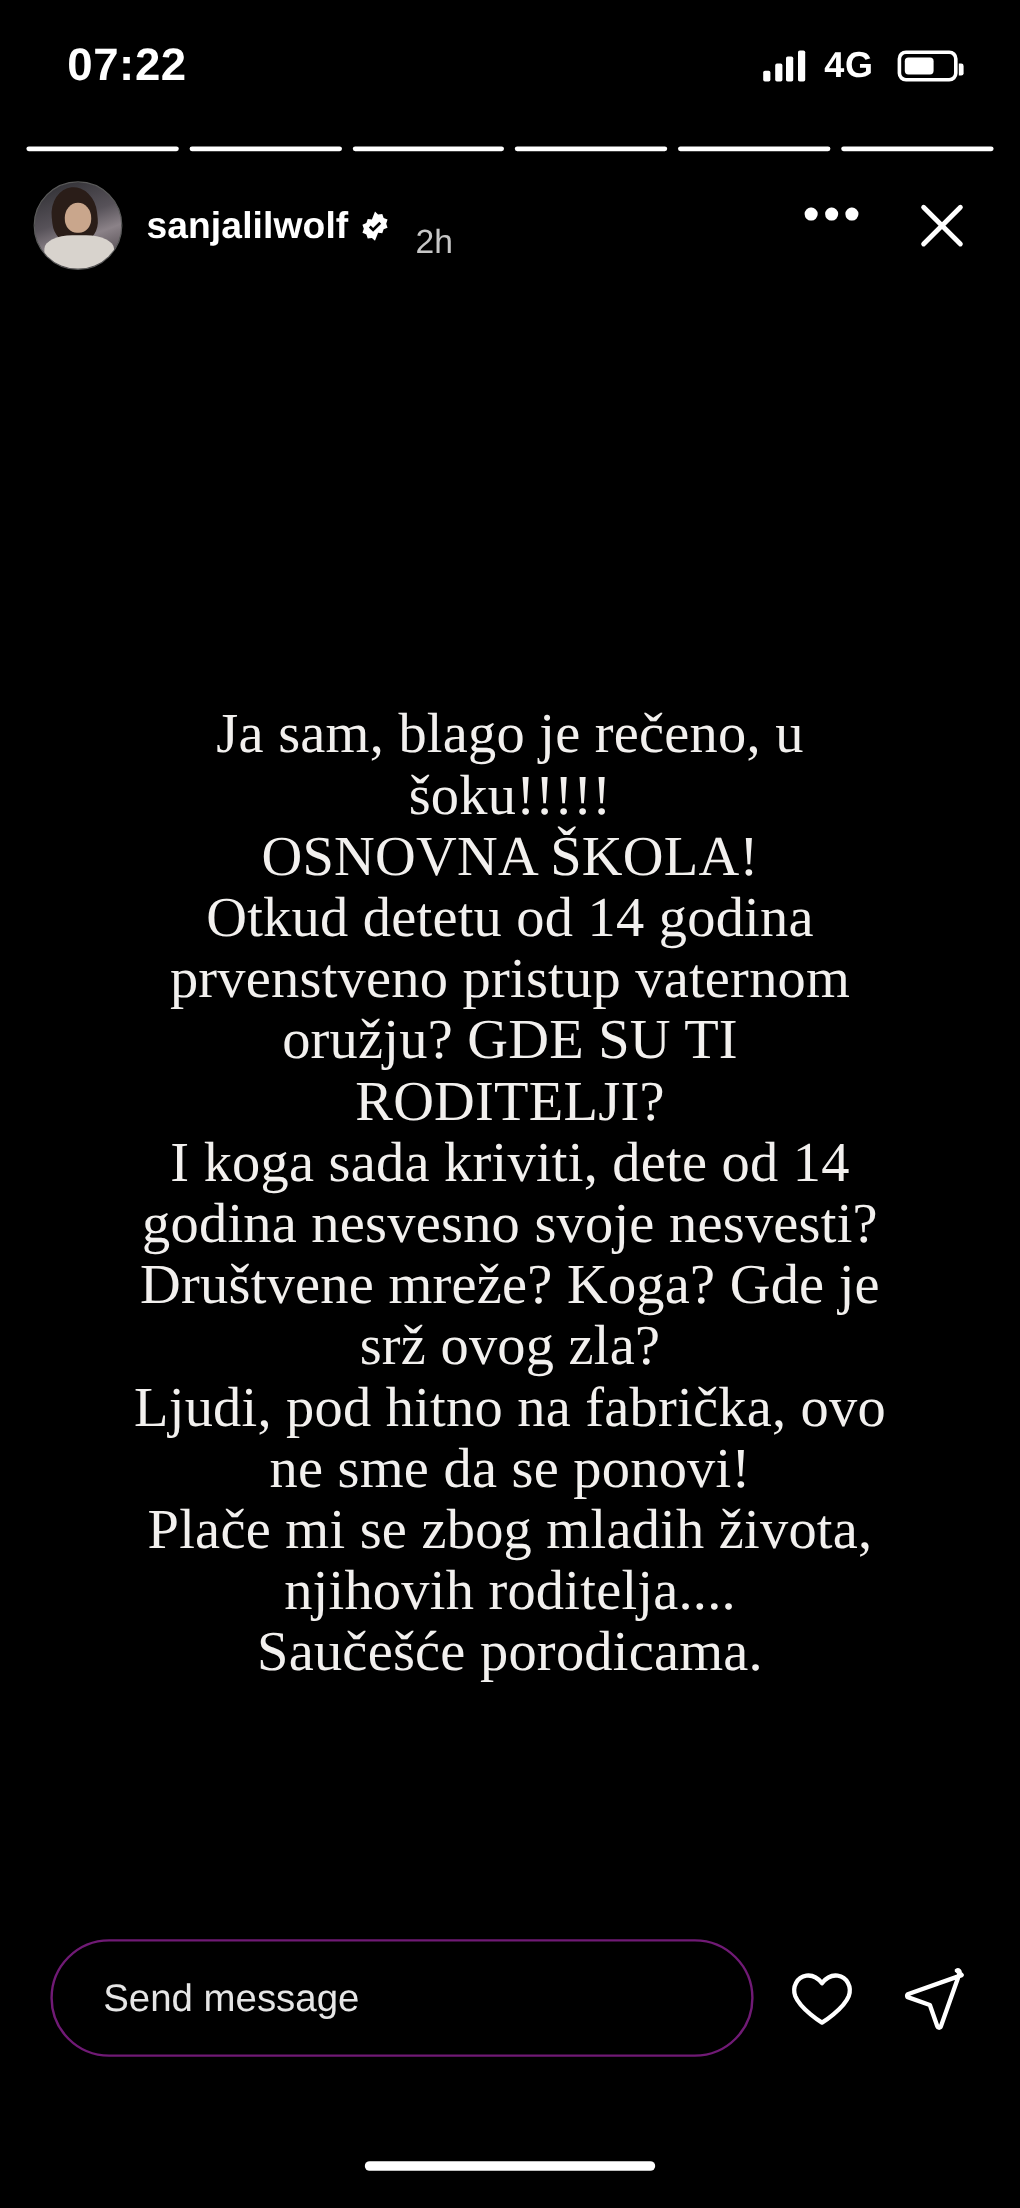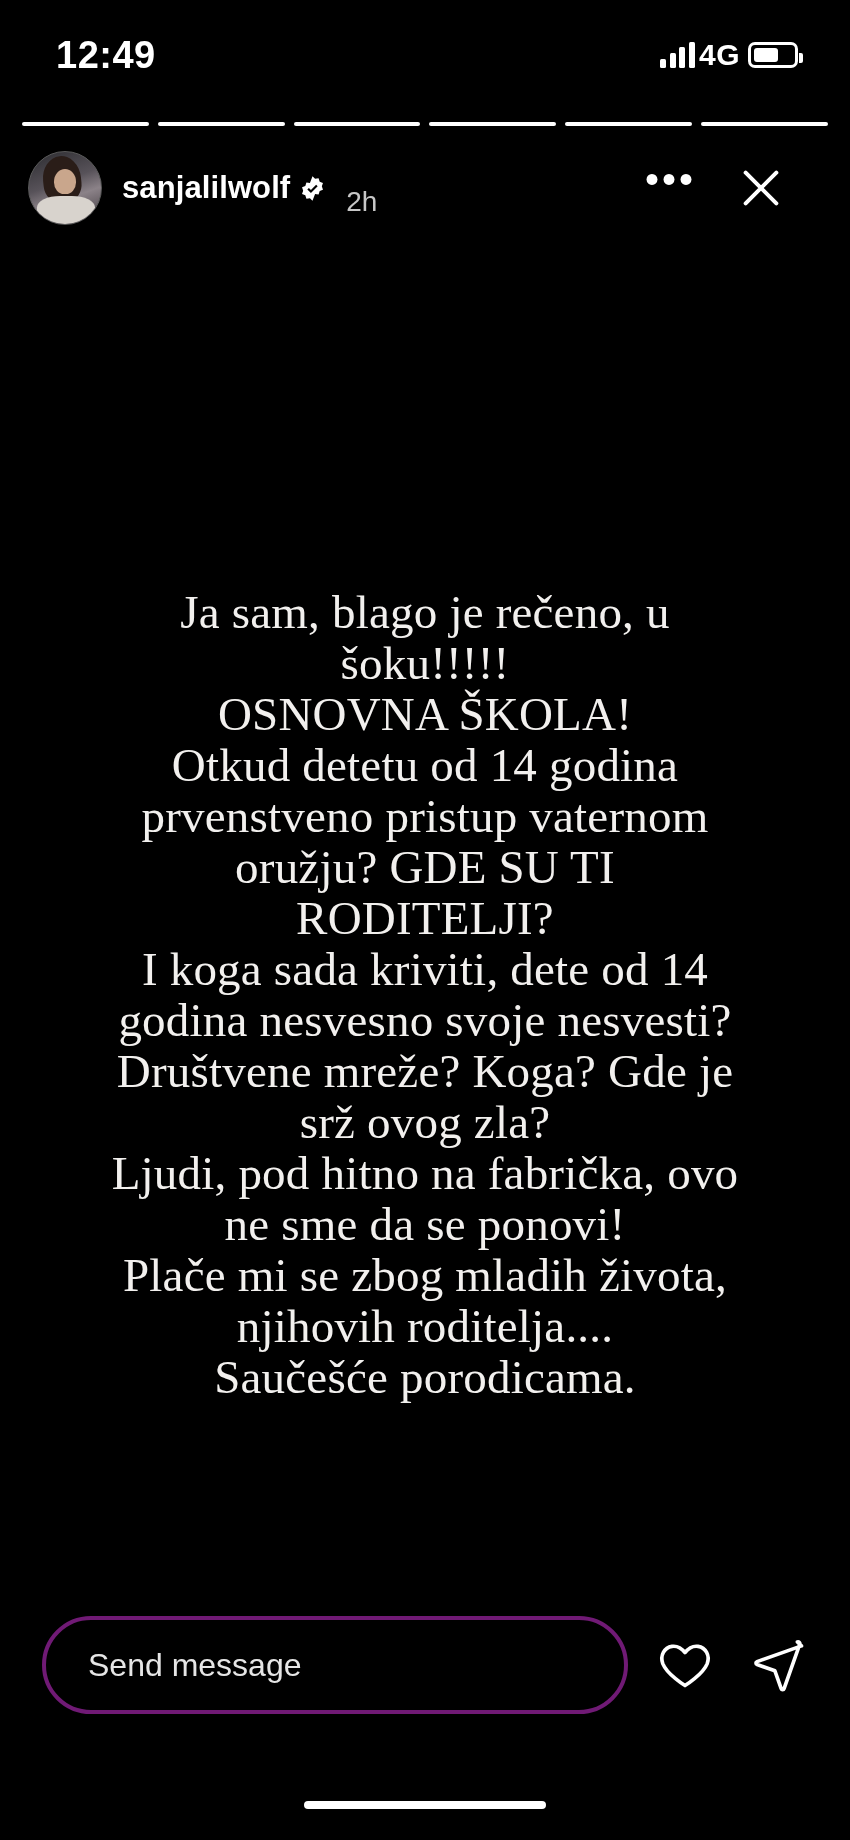--- a/index.html
+++ b/index.html
@@ -30,21 +30,21 @@
     color: #fff;
   }
   .status-time {
     font-size: 38px;
     font-weight: 700;
     letter-spacing: 0.5px;
   }
   .status-right {
     display: flex;
     align-items: center;
-    gap: 0;
+    gap: 12px;
   }
   .signal-bars {
     display: flex;
     align-items: flex-end;
     gap: 3.5px;
     height: 26px;
   }
   .signal-bars i {
     display: block;
     width: 6px;
@@ -102,21 +102,21 @@
     height: 4px;
     border-radius: 3px;
     background: rgba(255,255,255,0.38);
   }
   .progress-seg.done { background: #ffffff; }
 
   
   .story-header {
     display: flex;
     align-items: center;
-    padding: 18px 66px 12px 28px;
+    padding: 18px 42px 12px 28px;
     height: 110px;
     flex: 0 0 110px;
   }
   .avatar {
     width: 74px;
     height: 74px;
     border-radius: 50%;
     overflow: hidden;
     flex: 0 0 74px;
     position: relative;
@@ -207,21 +207,21 @@
   .story-footer {
     flex: 0 0 210px;
     display: flex;
     align-items: center;
     padding: 0 42px;
     gap: 28px;
   }
   .msg-box {
     flex: 1 1 auto;
     height: 98px;
-    border: 4px solid #701a75;
+    border: 2px solid #701a75;
     border-radius: 49px;
     display: flex;
     align-items: center;
     padding: 0 42px;
   }
   .msg-box .placeholder {
     color: #e6e6e6;
     font-size: 32px;
     font-weight: 400;
   }
@@ -248,21 +248,21 @@
     border-radius: 5px;
     background: #fff;
   }
 </style>
 </head>
 <body>
 
 <div class="phone">
 
   <div class="status-bar">
-    <div class="status-time">12:49</div>
+    <div class="status-time">07:22</div>
     <div class="status-right">
       <div class="signal-bars">
         <i></i>
           <i></i>
           <i></i>
           <i></i>
       </div>
       <div class="net-label">4G</div>
       <div class="battery">
         <div class="battery-fill" style="width:62%"></div>

